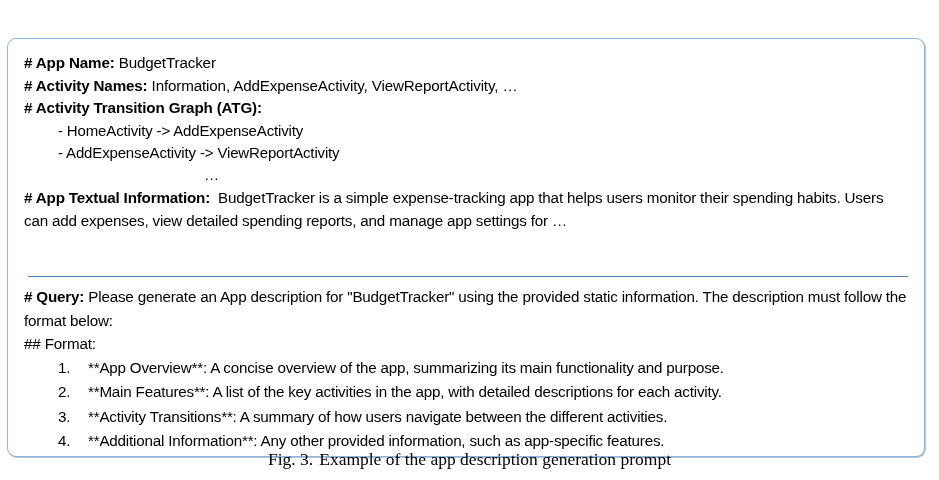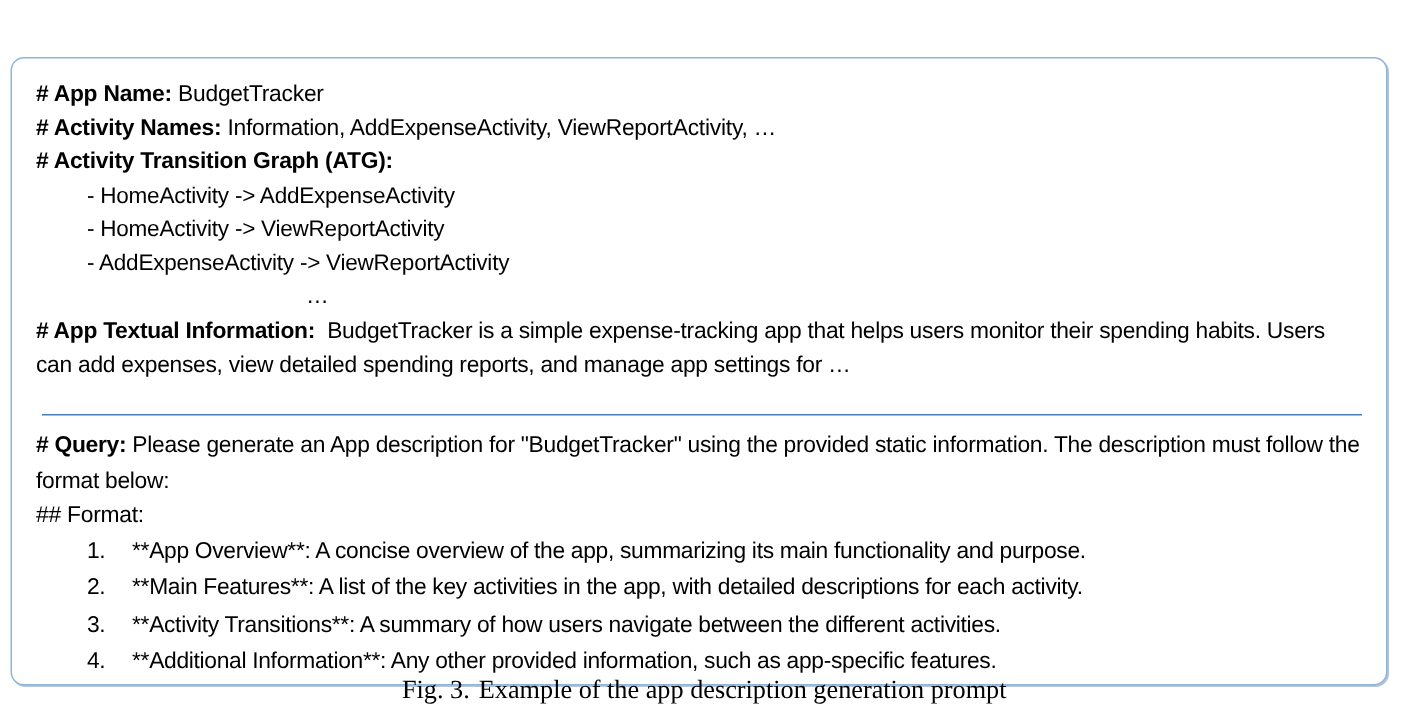--- a/index.html
+++ b/index.html
@@ -164,21 +164,20 @@
       <div class="line">
         <span class="lbl"># Activity Names:</span>
         <span>Information, AddExpenseActivity, ViewReportActivity, …</span>
       </div>
 
       <div class="line">
         <span class="lbl"># Activity Transition Graph (ATG):</span>
       </div>
 
       <div class="atg-item">- HomeActivity -&gt; AddExpenseActivity</div>
-      <div class="atg-item">- HomeActivity -&gt; ViewReportActivity</div>
       <div class="atg-item">- AddExpenseActivity -&gt; ViewReportActivity</div>
 
       <div class="atg-ellipsis">…</div>
 
       <div class="textual-info">
         <span class="lbl"># App Textual Information:</span>
         <span>&nbsp;</span><span>BudgetTracker is a simple expense-tracking app that helps users monitor their spending habits. Users can add expenses, view detailed spending reports, and manage app settings for …</span>
       </div>
 
     </div>

